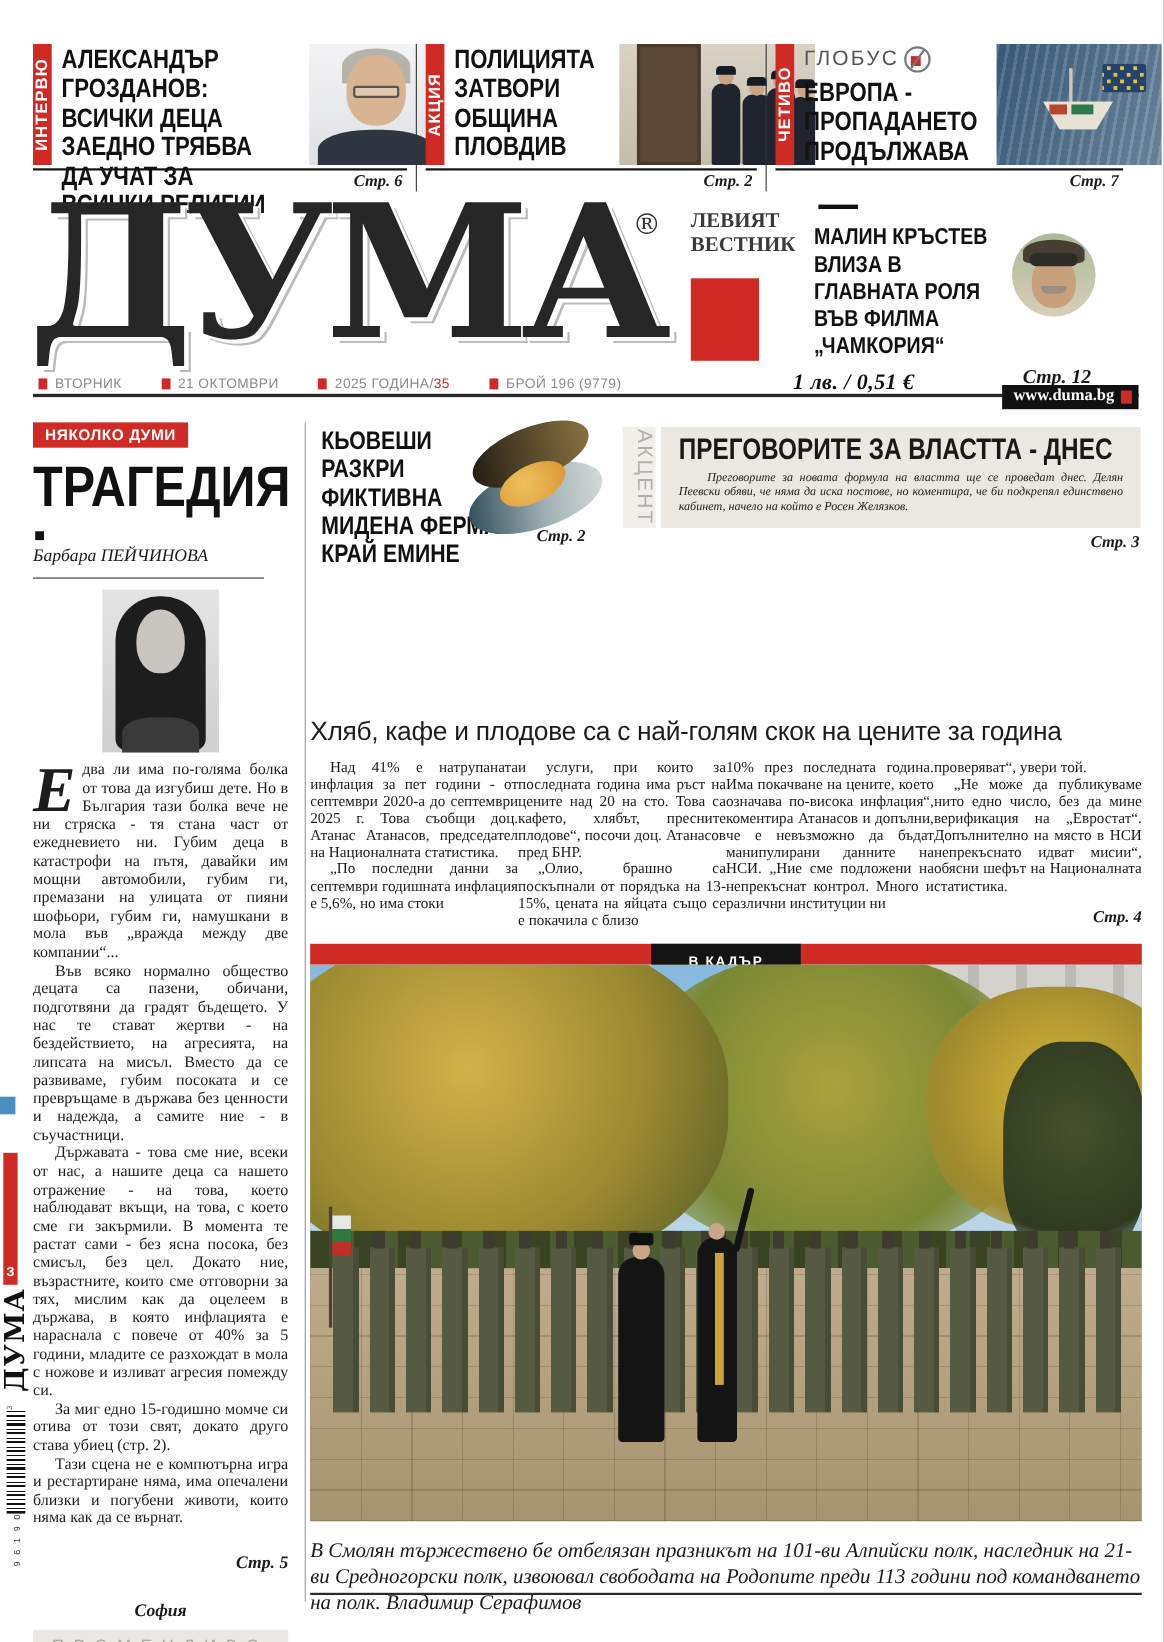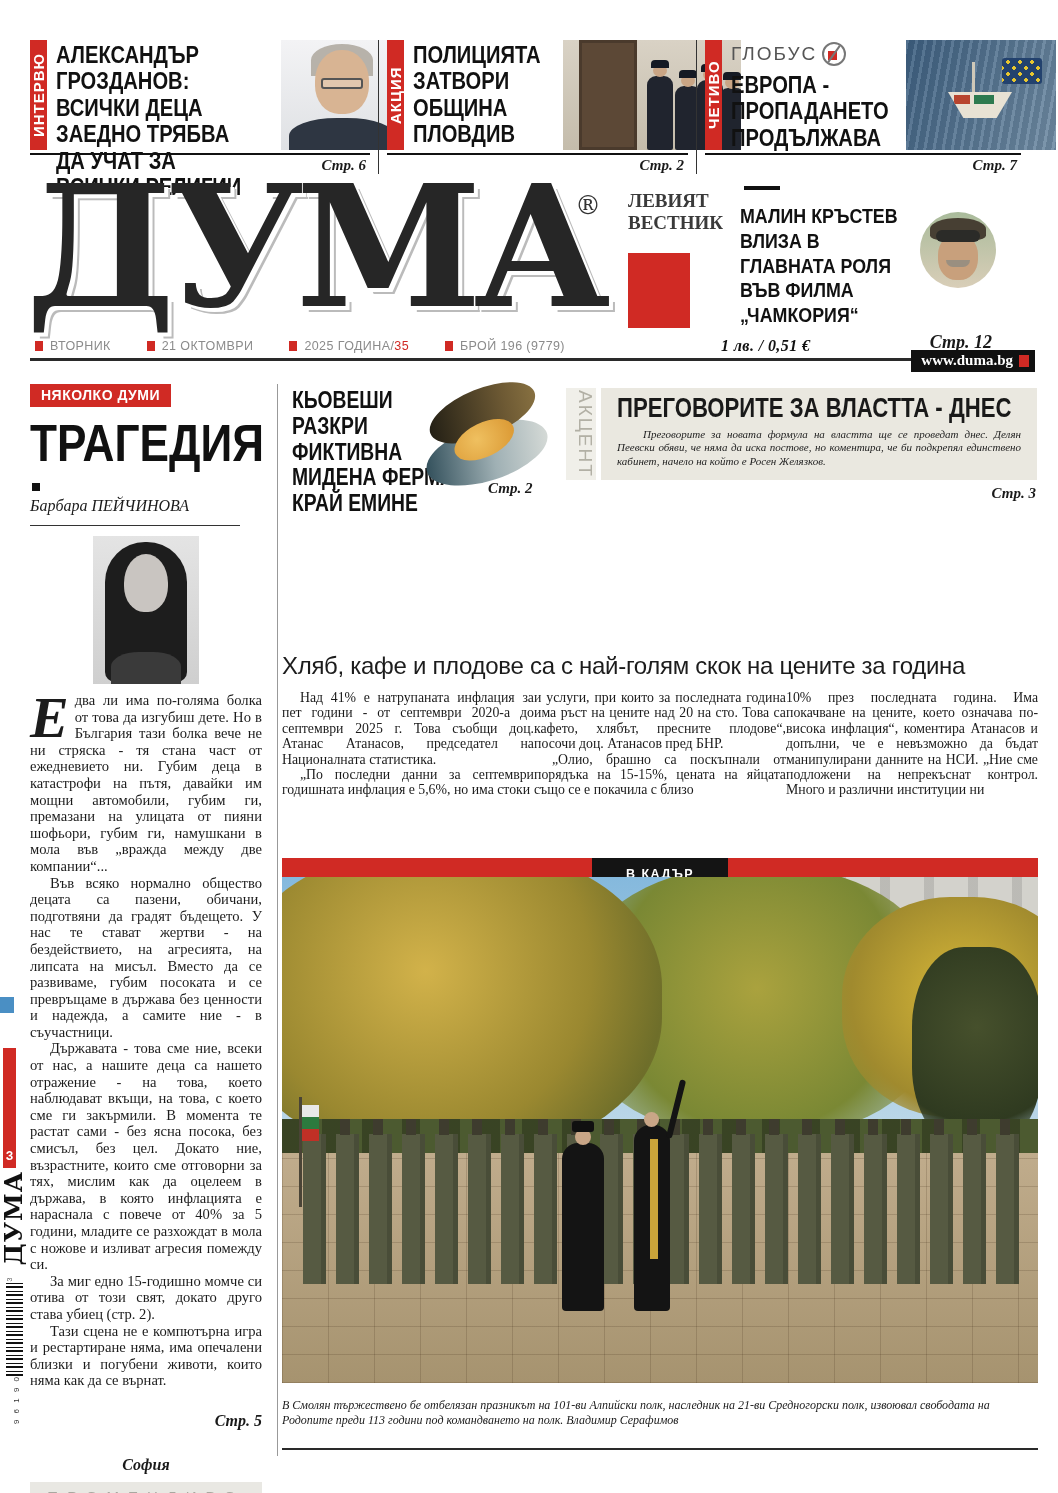--- a/index.html
+++ b/index.html
@@ -95,21 +95,21 @@
                font-style:italic; font-weight:bold; font-size:18px; }
   .film-rule { width:32px; border-top:3px solid #111; margin:6px 52px 0 auto; }
 
   
   .dateline { position:absolute; left:35px; top:337px; width:1000px; display:flex; align-items:center;
               font-size:12.5px; color:#8b8b8b; letter-spacing:.4px; }
   .dl-item { display:flex; align-items:center; margin-right:36px; }
   .red-bullet { width:8px; height:10px; background:var(--accent-red); display:inline-block; margin-right:7px; }
   .dl-red { color:var(--accent-red); }
   .price { margin-left:120px; font-family:"Liberation Serif", serif; font-style:italic; font-weight:bold;
-           font-size:16px; color:#111; }
+           font-size:20px; color:#111; }
   .main-rule { position:absolute; left:30px; top:358px; width:1005px; height:3px; background:#2a2a2a; }
   .site { position:absolute; right:23px; top:350px; background:#111; color:#fff; padding:2px 6px 3px 10px;
           font-family:"Liberation Serif", serif; font-weight:bold; font-size:15px;
           display:flex; align-items:center;text-align:right; }
   .site-sq { width:10px; height:12px; background:var(--accent-red); display:inline-block; margin-left:6px; }
 
   
   .opinion { position:absolute; left:30px; top:384px; width:232px; }
   .kicker { display:inline-block; background:var(--accent-red); color:#fff; font-weight:bold;
             font-size:14px; padding:3px 11px 4px; letter-spacing:.5px; }
@@ -211,21 +211,21 @@
   .priest-1 { left:280px; top:266px; width:42px; height:168px; }
   .priest-1::before { content:""; position:absolute; left:13px; top:-14px; width:16px; height:16px; background:#c9a687; border-radius:50%; }
   .priest-1::after { content:""; position:absolute; left:10px; top:-22px; width:22px; height:11px; background:#101010; border-radius:3px; }
   .priest-2 { left:352px; top:248px; width:36px; height:186px; }
   .priest-2::before { content:""; position:absolute; left:10px; top:-13px; width:15px; height:15px; background:#c9a687; border-radius:50%; }
   .priest-2::after { content:""; position:absolute; right:-9px; top:-46px; width:6px; height:60px; background:#141414; transform:rotate(14deg); border-radius:3px; }
   .priest-stole { position:absolute; left:368px; top:262px; width:8px; height:120px; background:#caa43a; }
   .ph-credit { position:absolute; left:282px; top:1384px; width:752px; text-align:right; font-size:10px;
                color:#aaa; letter-spacing:1px; }
   .caption { position:absolute; left:282px; top:1398px; width:756px; font-family:"Liberation Serif", serif;
-             font-style:italic; font-size:12px; line-height:1.25; color:#1a1a1a; }
+             font-style:italic; font-size:19px; line-height:1.25; color:#1a1a1a; }
   .bottom-rule { position:absolute; left:282px; top:1448px; width:756px; height:2px; background:#2a2a2a; }
 </style>
 </head>
 <body>
 
 <div class="page">
 
   <div class="edge-blue"></div>
   <div class="edge-red">
       <span>З</span>
@@ -386,24 +386,29 @@
   <div class="akcent-page">Стр. 3</div>
 
   <div class="lead-sub">Хляб, кафе и плодове са с най-голям скок на цените за година</div>
   <div class="lead-cols">
     <div class="lcol">
       <p>Над 41% е натрупаната инфлация за пет години - от септември 2020-а до септември 2025 г. Това съобщи доц. Атанас Атанасов, председател на Националната статистика.</p>
       <p>„По последни данни за септември годишната инфлация е 5,6%, но има стоки</p>
     </div>
     <div class="lcol">
       <p class="cont">и услуги, при които за последната година има ръст на цените над 20 на сто. Това са кафето, хлябът, пресните плодове“, посочи доц. Атанасов пред БНР.</p>
-      <p>„Олио, брашно са поскъпнали от порядъка на 15-15%, цената на яйцата също се е покачила с близо</p>
+      <p>„Олио, брашно са поскъпнали от порядъка на 13-15%, цената на яйцата също се е покачила с близо</p>
     </div>
     <div class="lcol">
       <p class="cont">10% през последната година. Има покачване на цените, което означава по-висока инфлация“, коментира Атанасов и допълни, че е невъзможно да бъдат манипулирани данните на НСИ. „Ние сме подложени на непрекъснат контрол. Много и различни институции ни</p>
+    </div>
+    <div class="lcol">
+      <p class="cont">проверяват“, увери той.</p>
+      <p>„Не може да публикуваме нито едно число, без да мине верификация на „Евростат“. Допълнително на място в НСИ непрекъснато идват мисии“, обясни шефът на Националната статистика.</p>
+      <div class="lead-page">Стр. 4</div>
     </div>
   </div>
 
   <div class="vkadar">
     <div class="vkadar-label">В КАДЪР</div>
   </div>
   <div class="photo">
     <div class="ph-sky"></div>
     <div class="ph-building"></div>
     <div class="tree tree-2"></div>

